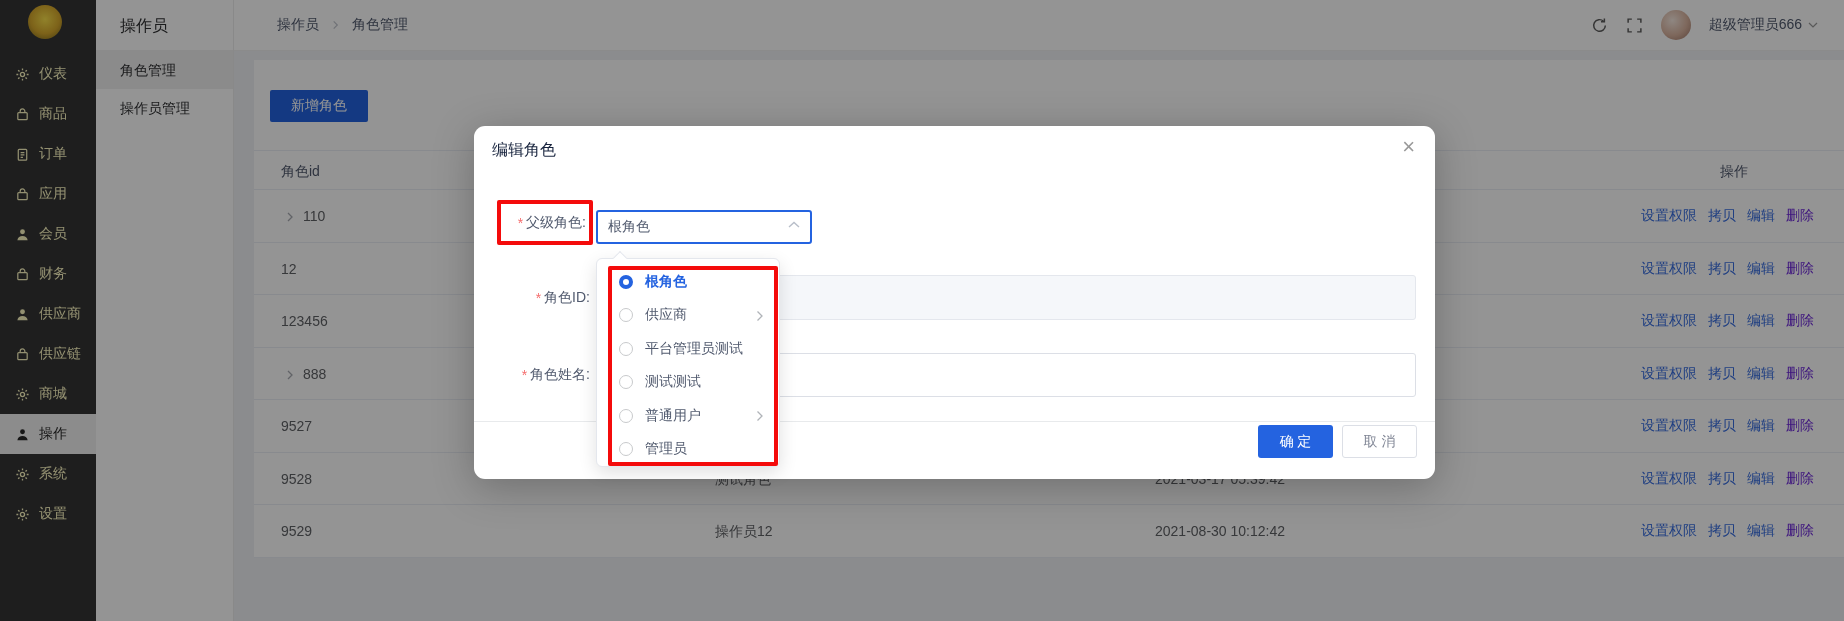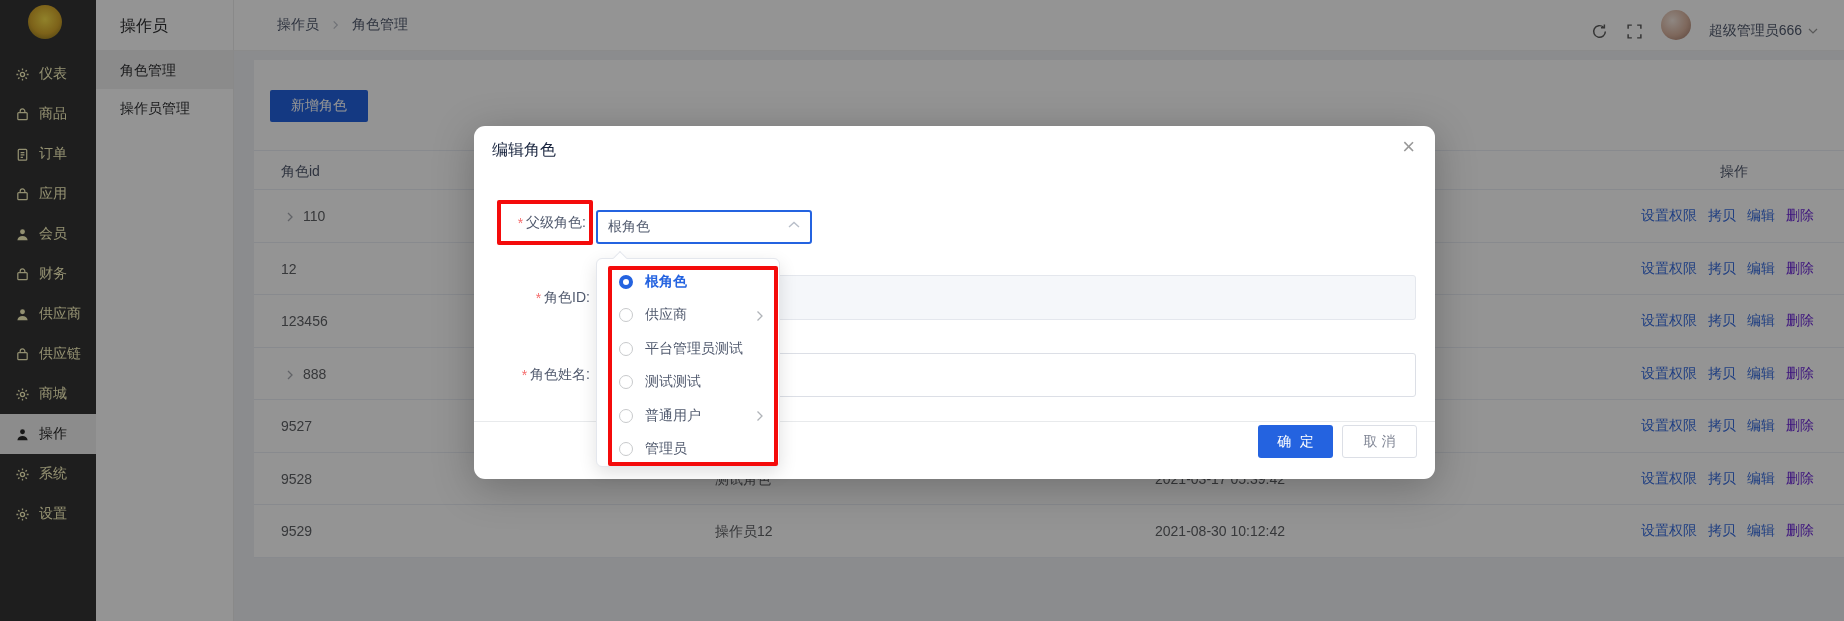--- a/index.html
+++ b/index.html
@@ -23,30 +23,30 @@
                border-bottom:1px solid #f0f0f0; }
   .sub-item { height:38px; line-height:38px; padding-left:24px; font-size:14px; color:#303133; cursor:pointer; }
   .sub-item:first-of-type { margin-top:14px; }
   .sub-item.active { background:#efefef; }
 
   
   #topbar { position:absolute; left:234px; top:0; width:1610px; height:51px; background:#fff;
             border-bottom:1px solid #f0f0f0; display:flex; align-items:center; padding:0 26px 0 43px; z-index:1; }
   .crumb { color:#515a6e; }
   .crumb-sep { margin:0 12px; color:#c0c4cc; display:inline-flex; }
-  .top-right { margin-left:auto; display:flex; align-items:flex-end; gap:18px; color:#5c5c5c; }
+  .top-right { margin-left:auto; display:flex; align-items:center; gap:18px; color:#5c5c5c; }
   .top-icon { width:17px; height:17px; cursor:pointer; }
   .avatar { width:30px; height:30px; border-radius:50%;
             background:radial-gradient(circle at 38% 35%, #f6e8df 0%, #d9b39f 55%, #9b7363 100%); }
   .username { color:#515a6e; display:flex; align-items:center; gap:6px; cursor:pointer; }
 
   
   #card { position:absolute; left:254px; top:60px; width:1590px; height:498px; background:#fff; z-index:1; }
   .btn-primary { background:#2463e0; color:#fff; border:none; border-radius:2px; font-size:14px; cursor:pointer;
-                 font-family:Liberation Mono, monospace; }
+                 font-family:Liberation Serif, serif; }
   #btn-add { position:absolute; left:16px; top:30px; width:98px; height:32px; }
   #table { position:absolute; left:0; top:90px; right:0; }
   .thead { position:relative; height:40px; line-height:40px; border-top:1px solid #ebeef5;
            border-bottom:1px solid #ebeef5; color:#515a6e; }
   .th-id { position:absolute; left:27px; }
   .th-actions { position:absolute; left:1466px; }
   .trow { position:relative; height:52.5px; border-bottom:1px solid #ebeef5; }
   .c-id { position:absolute; left:27px; top:0; line-height:52.5px; }
   .c-id.with-arrow { left:31px; display:flex; align-items:center; gap:8px; height:52.5px; line-height:normal; }
   .c-id .exp { width:10px; height:10px; color:#a8abb2; cursor:pointer; }

